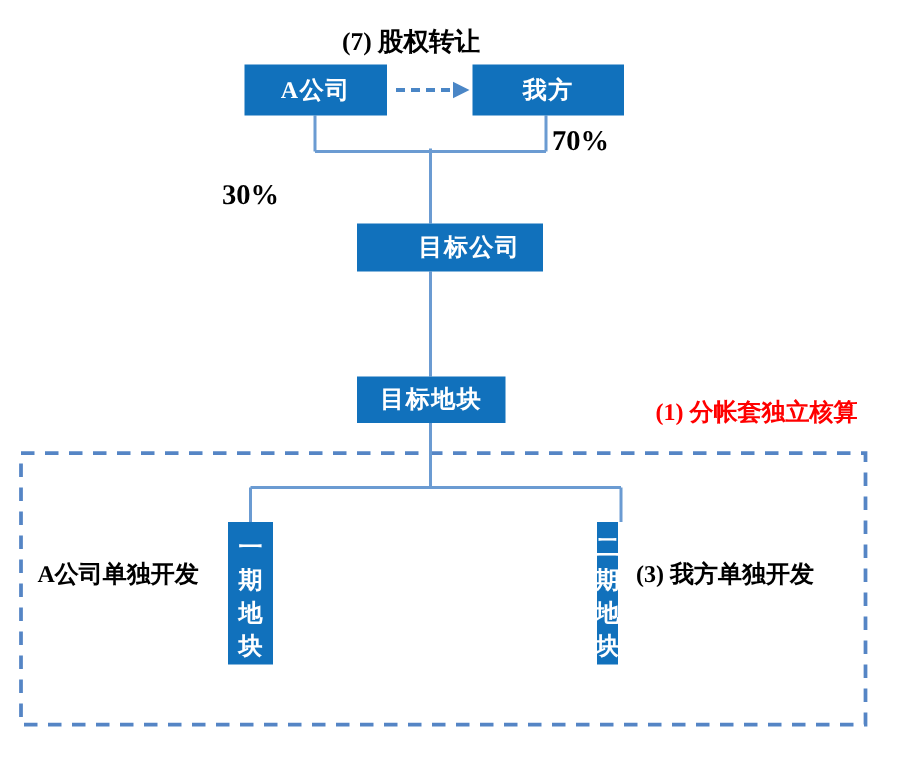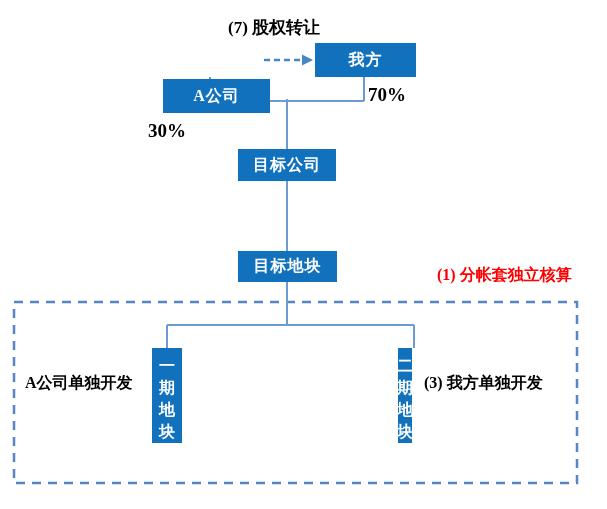--- a/index.html
+++ b/index.html
@@ -68,27 +68,27 @@
     <path d="M287,282 L287,325 M167,325 L414,325 M167,325 L167,348 M414,325 L414,348" fill="none" stroke="#6B9BD2" stroke-width="2"></path>
 
     <g>
       <path d="M264,60 L302,60" fill="none" stroke="#4A86C6" stroke-width="2.6" stroke-dasharray="6 4"></path>
       <polygon points="302,54.5 313,60 302,65.5" fill="#4A86C6"></polygon>
     </g>
   </svg>
 
   <div class="label title-label" style="left:228px; top:16px;">(7) 股权转让</div>
 
-  <div class="node" style="left:163px; top:43px; width:107px; height:34px;margin-top:36px;">A公司</div>
+  <div class="node" style="left:163px; top:43px; width:95px; height:34px;">A公司</div>
   <div class="node" style="left:315px; top:43px; width:101px; height:34px;">我方</div>
 
   <div class="label pct-label" style="left:148px; top:84px;margin-top:36px;">30%</div>
   <div class="label pct-label" style="left:368px; top:84px;">70%</div>
 
-  <div class="node" style="left:238px; top:149px; width:98px; height:32px;">目标公司</div>
+  <div class="node" style="left:238px; top:149px; width:98px; height:32px;padding-left:26px;">目标公司</div>
   <div class="node" style="left:238px; top:251px; width:99px; height:31px;">目标地块</div>
 
   <div class="label note-red" style="left:437px; top:265px;">(1) 分帐套独立核算</div>
 
   <div class="vnode" style="left:152px; top:348px; width:30px; height:95px;">
     <div class="vtext">一期地块</div>
   </div>
   <div class="vnode" style="left:398px; top:348px; width:14px; height:95px;">
     <div class="vtext">二期地块</div>
   </div>

